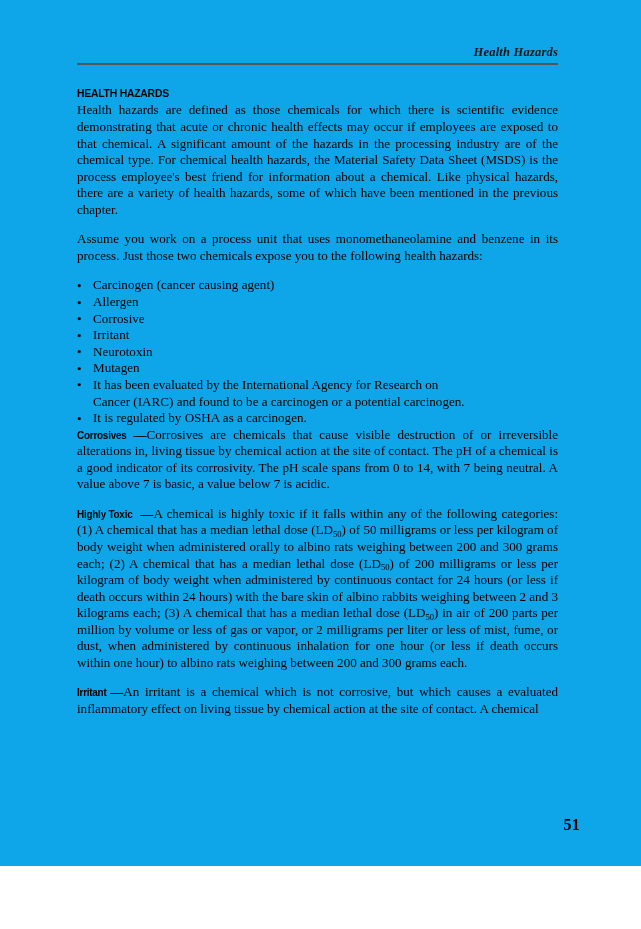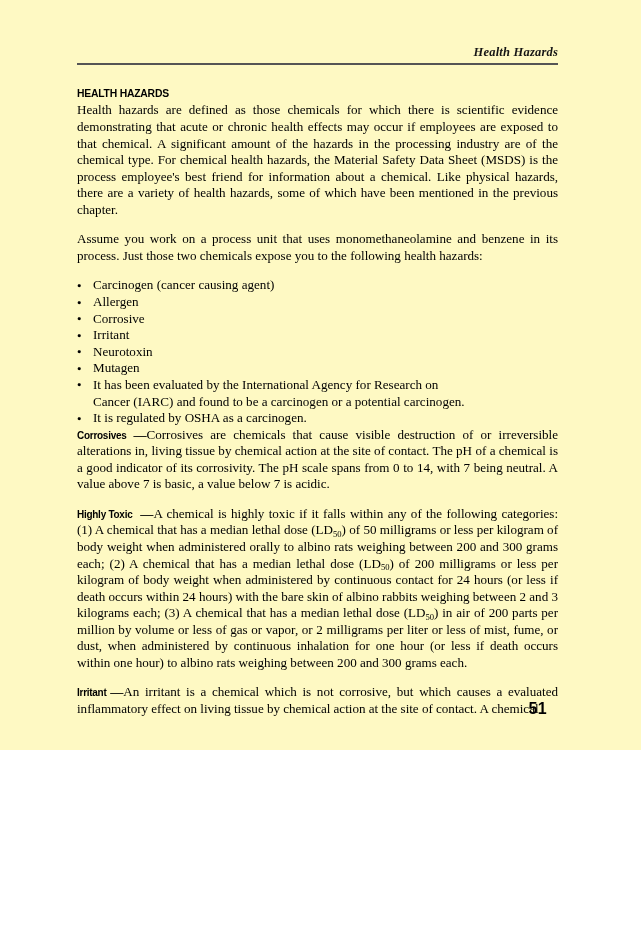--- a/index.html
+++ b/index.html
@@ -14,22 +14,22 @@
     font-family: "Liberation Serif", serif;
     color: #000000;
     overflow: hidden;
   }
 
   .page {
     position: absolute;
     left: 0;
     top: 0;
     width: 641px;
-    height: 750px;
-    background: #fef9c3;
+    height: 866px;
+    background: #0ea5e9;
   }
 
   .content {
     position: absolute;
     left: 77px;
     top: 46px;
     width: 481px;
   }
 
   
@@ -126,23 +126,23 @@
   .list-wrapped {
     margin: 13px 0 14px 0;
     padding-left: 70px;
     width: 400px;
   }
   .list-wrapped > li { padding-left: 18px; }
 
   
   .folio {
     position: absolute;
-    right: 94px;
+    right: 61px;
     bottom: 32px;
-    font-family: Liberation Sans, sans-serif;
+    font-family: Liberation Serif, serif;
     font-weight: bold;
     font-size: 16px;
     letter-spacing: 0.3px;
     color: #000;
   }
 </style>
 </head>
 <body>
 
 <div class="page">

